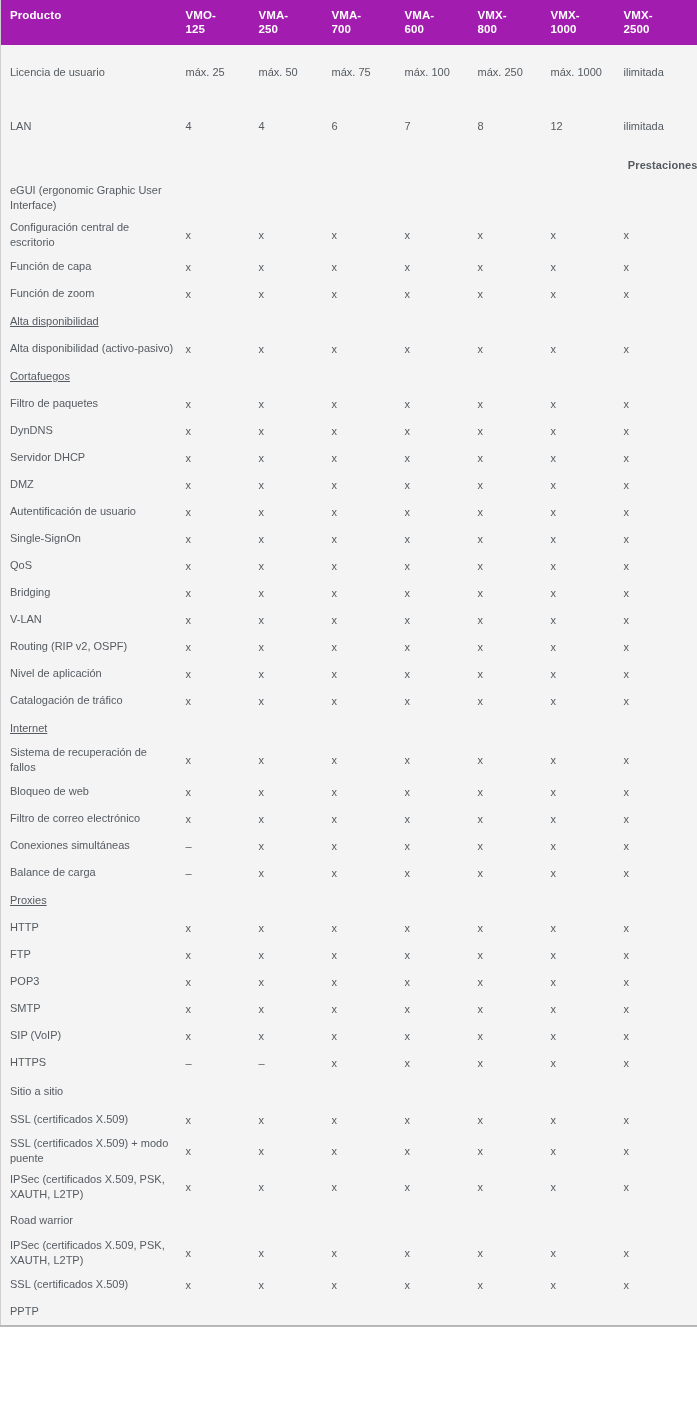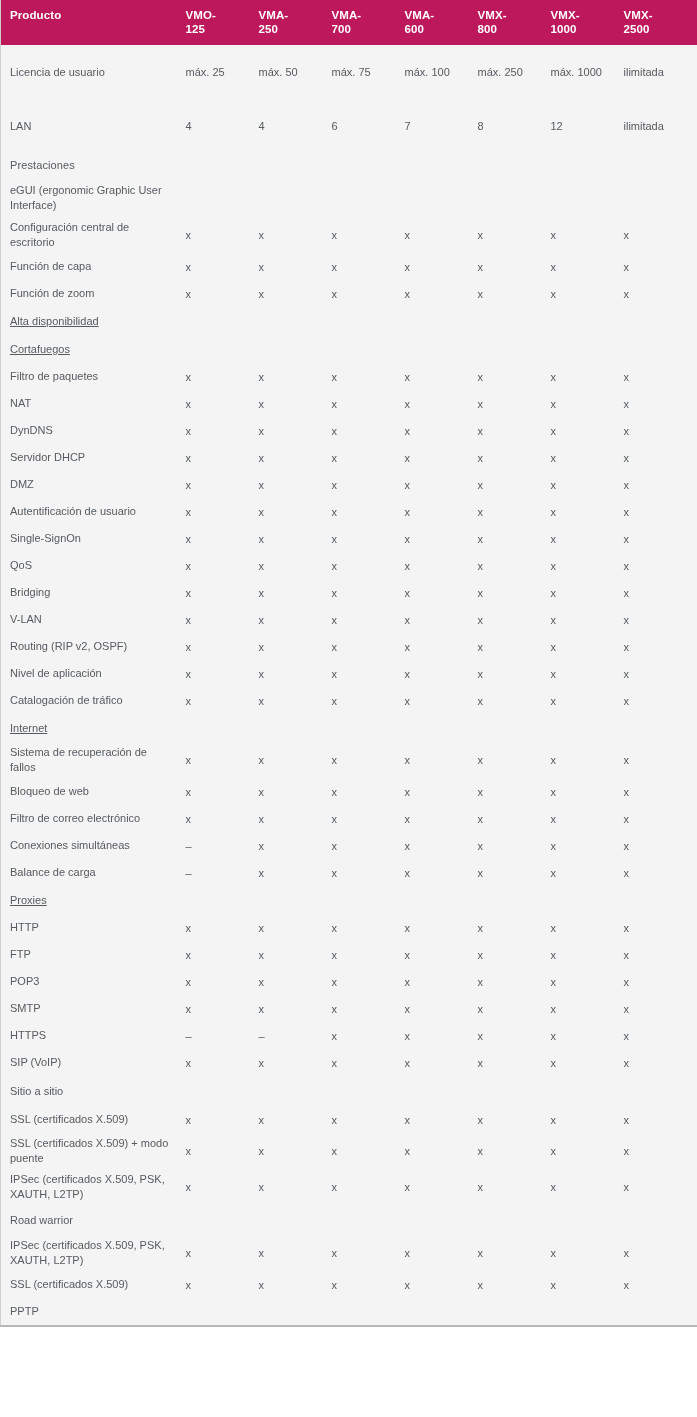--- a/index.html
+++ b/index.html
@@ -20,41 +20,42 @@
     border-left: 1px solid #cfcfcf;
     border-right: 2px solid #b8b8b8;
     border-bottom: 2px solid #b8b8b8;
   }
   #spec-table col.c-label { width: 185px; }
   #spec-table col.c-val   { width: 73px; }
   #spec-table col.c-val-last { width: 75px; }
 
   
   tr.header-row > th {
-    background: #be185d;
+    background: #a21caf;
     color: #ffffff;
     font-size: 11.5px;
     font-weight: bold;
     text-align: left;
     vertical-align: top;
     padding: 8px 0 9px 0;
     line-height: 14px;
     letter-spacing: .1px;
   }
   tr.header-row > th.h-label { padding-left: 9px; }
   tr.header-row > th .stack { display: block; }
 
   
   tr.section-band > td {
     background: #D00A34;
     color: #ffffff;
     font-size: 11.5px;
-    font-weight: normal;
+    font-weight: bold;
     padding: 6px 0 7px 9px;
     letter-spacing: .1px;
+    text-align: right;
   }
 
   
   #spec-table td {
     font-size: 11px;
     color: #555b61;
     vertical-align: middle;
     background: #f4f4f4;
   }
   td.label {
@@ -215,20 +216,30 @@
       <tr class="cap-row feat-row">
         <td class="label">Alta disponibilidad</td>
         <td class="val"></td>
         <td class="val"></td>
         <td class="val"></td>
         <td class="val"></td>
         <td class="val"></td>
         <td class="val"></td>
         <td class="val"></td>
       </tr>
+      <tr class="feat-row">
+        <td class="label">Alta disponibilidad (activo-pasivo)</td>
+        <td class="val"><span class="mark">x</span></td>
+        <td class="val"><span class="mark">x</span></td>
+        <td class="val"><span class="mark">x</span></td>
+        <td class="val"><span class="mark">x</span></td>
+        <td class="val"><span class="mark">x</span></td>
+        <td class="val"><span class="mark">x</span></td>
+        <td class="val"><span class="mark">x</span></td>
+      </tr>
       <tr class="cap-row feat-row">
         <td class="label">Cortafuegos</td>
         <td class="val"></td>
         <td class="val"></td>
         <td class="val"></td>
         <td class="val"></td>
         <td class="val"></td>
         <td class="val"></td>
         <td class="val"></td>
       </tr>
@@ -236,30 +247,20 @@
         <td class="label">Filtro de paquetes</td>
         <td class="val"><span class="mark">x</span></td>
         <td class="val"><span class="mark">x</span></td>
         <td class="val"><span class="mark">x</span></td>
         <td class="val"><span class="mark">x</span></td>
         <td class="val"><span class="mark">x</span></td>
         <td class="val"><span class="mark">x</span></td>
         <td class="val"><span class="mark">x</span></td>
       </tr>
       <tr class="feat-row">
-        <td class="label">NAT</td>
-        <td class="val"><span class="mark">x</span></td>
-        <td class="val"><span class="mark">x</span></td>
-        <td class="val"><span class="mark">x</span></td>
-        <td class="val"><span class="mark">x</span></td>
-        <td class="val"><span class="mark">x</span></td>
-        <td class="val"><span class="mark">x</span></td>
-        <td class="val"><span class="mark">x</span></td>
-      </tr>
-      <tr class="feat-row">
         <td class="label">DynDNS</td>
         <td class="val"><span class="mark">x</span></td>
         <td class="val"><span class="mark">x</span></td>
         <td class="val"><span class="mark">x</span></td>
         <td class="val"><span class="mark">x</span></td>
         <td class="val"><span class="mark">x</span></td>
         <td class="val"><span class="mark">x</span></td>
         <td class="val"><span class="mark">x</span></td>
       </tr>
       <tr class="feat-row">
@@ -457,48 +458,48 @@
         <td class="val"><span class="mark">x</span></td>
         <td class="val"><span class="mark">x</span></td>
         <td class="val"><span class="mark">x</span></td>
         <td class="val"><span class="mark">x</span></td>
         <td class="val"><span class="mark">x</span></td>
         <td class="val"><span class="mark">x</span></td>
         <td class="val"><span class="mark">x</span></td>
       </tr>
       <tr class="feat-row">
         <td class="label">SMTP</td>
+        <td class="val"><span class="mark">x</span></td>
+        <td class="val"><span class="mark">x</span></td>
+        <td class="val"><span class="mark">x</span></td>
+        <td class="val"><span class="mark">x</span></td>
+        <td class="val"><span class="mark">x</span></td>
+        <td class="val"><span class="mark">x</span></td>
+        <td class="val"><span class="mark">x</span></td>
+      </tr>
+      <tr class="feat-row">
+        <td class="label">SIP (VoIP)</td>
         <td class="val"><span class="mark">x</span></td>
         <td class="val"><span class="mark">x</span></td>
         <td class="val"><span class="mark">x</span></td>
         <td class="val"><span class="mark">x</span></td>
         <td class="val"><span class="mark">x</span></td>
         <td class="val"><span class="mark">x</span></td>
         <td class="val"><span class="mark">x</span></td>
       </tr>
       <tr class="feat-row">
         <td class="label">HTTPS</td>
         <td class="val"><span class="mark">–</span></td>
         <td class="val"><span class="mark">–</span></td>
         <td class="val"><span class="mark">x</span></td>
         <td class="val"><span class="mark">x</span></td>
         <td class="val"><span class="mark">x</span></td>
         <td class="val"><span class="mark">x</span></td>
         <td class="val"><span class="mark">x</span></td>
       </tr>
-      <tr class="feat-row">
-        <td class="label">SIP (VoIP)</td>
-        <td class="val"><span class="mark">x</span></td>
-        <td class="val"><span class="mark">x</span></td>
-        <td class="val"><span class="mark">x</span></td>
-        <td class="val"><span class="mark">x</span></td>
-        <td class="val"><span class="mark">x</span></td>
-        <td class="val"><span class="mark">x</span></td>
-        <td class="val"><span class="mark">x</span></td>
-      </tr>
       <tr class="group-row feat-row">
         <td class="label">Sitio a sitio</td>
         <td class="val"></td>
         <td class="val"></td>
         <td class="val"></td>
         <td class="val"></td>
         <td class="val"></td>
         <td class="val"></td>
         <td class="val"></td>
       </tr>

